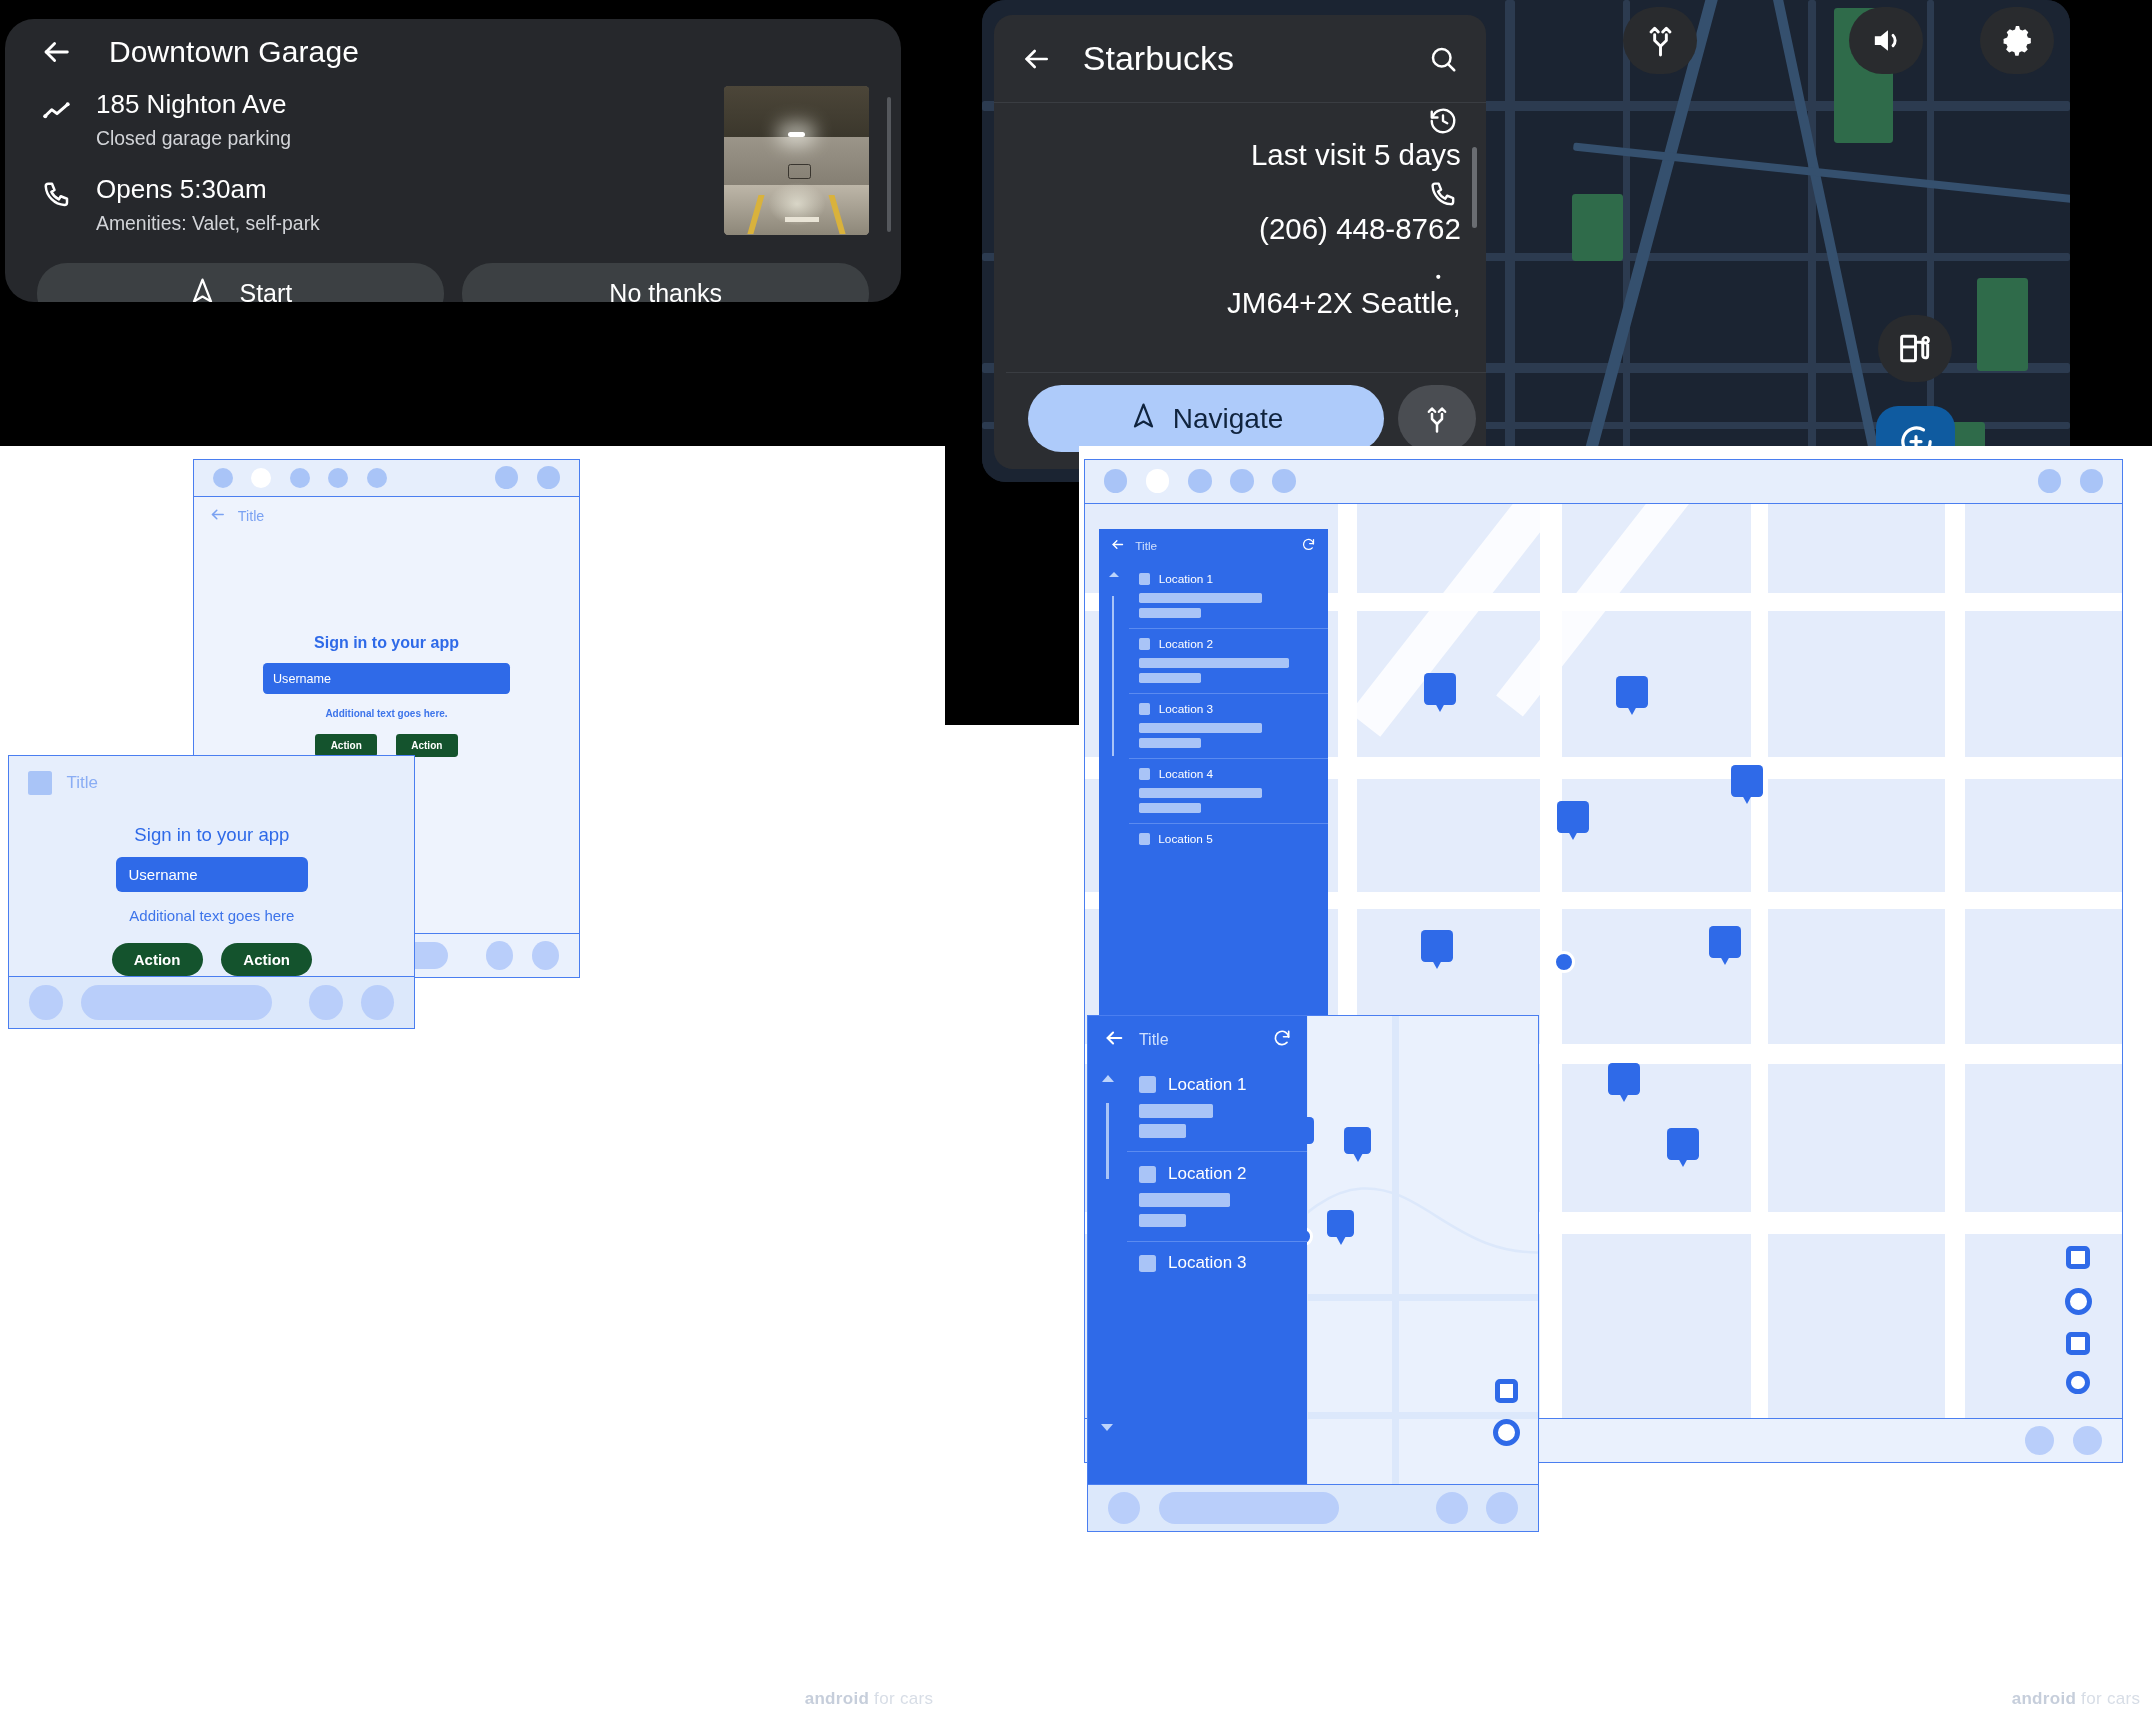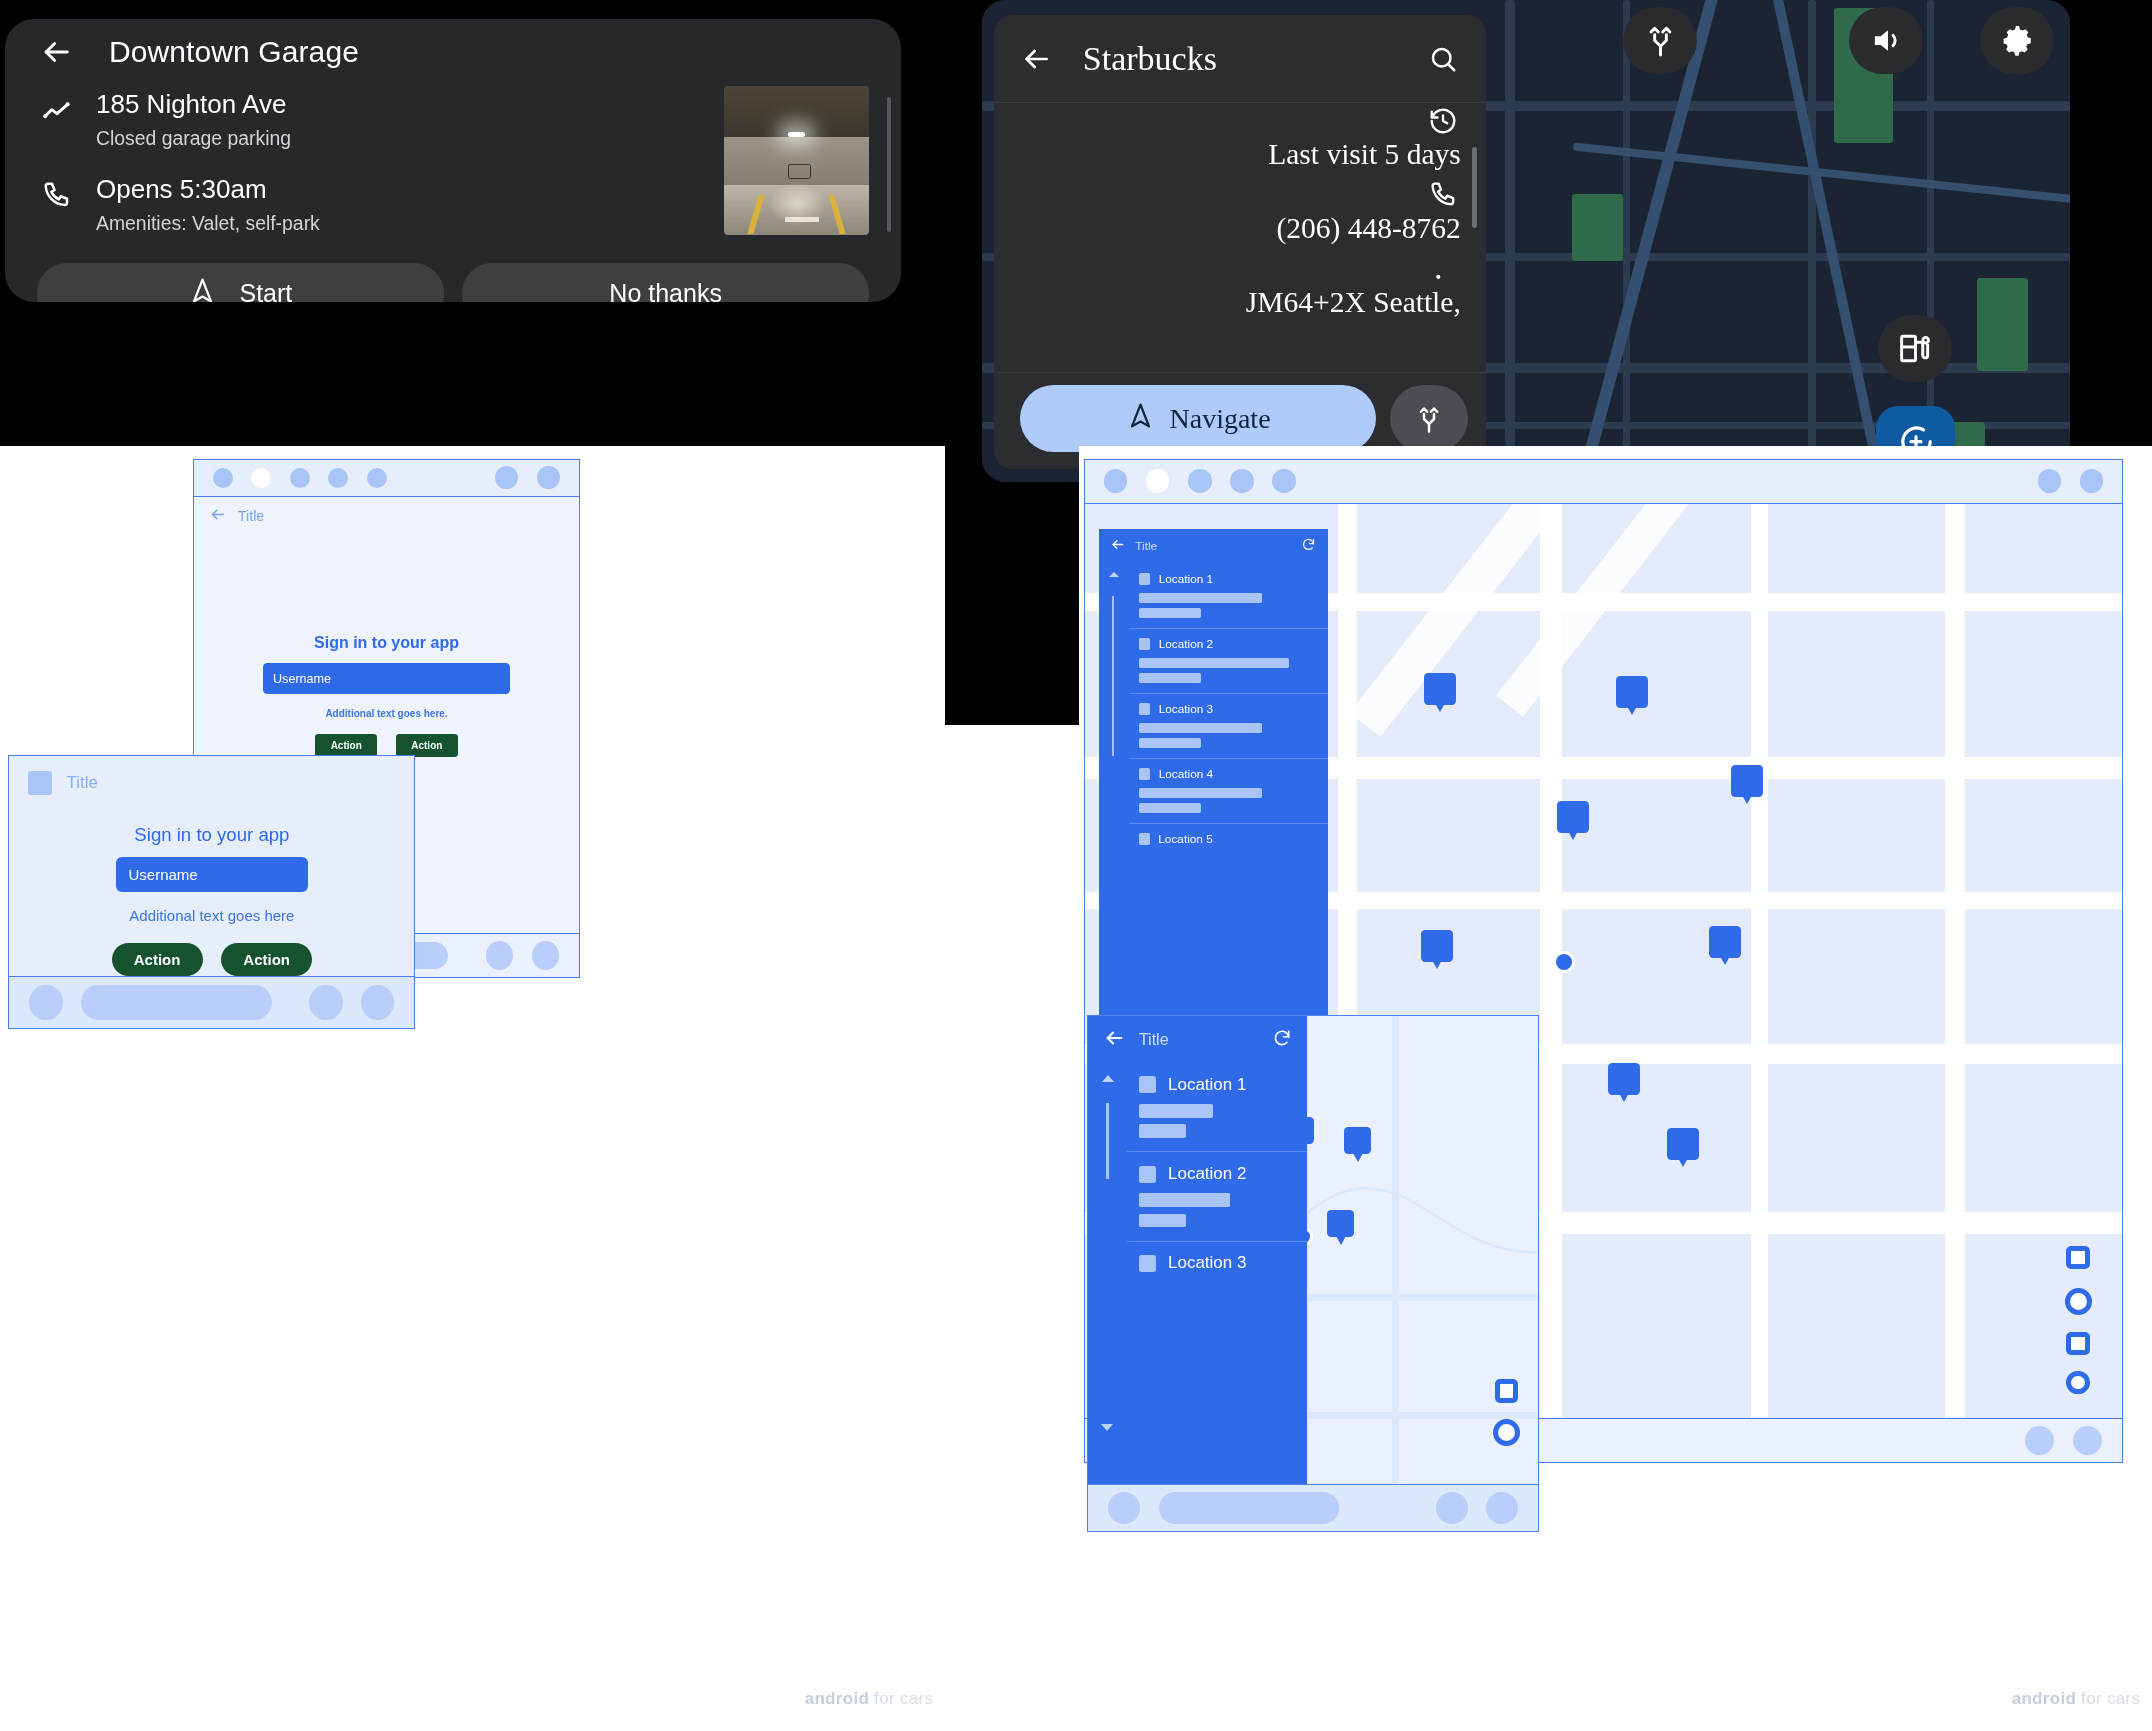--- a/index.html
+++ b/index.html
@@ -47,33 +47,33 @@
             font-size:25px; color:#ffffff; font-family:"Liberation Sans", sans-serif; }
 
   
   .nav-panel { position:absolute; left:982px; top:0px; width:1088px; height:482px; border-radius:23.6px; overflow:hidden;
                background:#1b2330; }
   .nav-map { position:absolute; inset:0; background:#1b2432; }
   .rd { position:absolute; background:#2c3b50; border-radius:2.5px; }
   .rd2 { position:absolute; background:#35506e; border-radius:2.5px; }
   .grn { position:absolute; background:#2f6b4a; border-radius:3.4px; }
 
-  .nav-sheet { position:absolute; left:11.8px; top:15px; width:492px; height:454px; background:#2b2d31; border-radius:18.6px; overflow:hidden;font-family:Liberation Serif, serif; }
+  .nav-sheet { position:absolute; left:11.8px; top:15px; width:492px; height:454px; background:#2b2d31; border-radius:18.6px; overflow:hidden; }
   .ns-search { display:flex; align-items:center; height:88px; padding:0 25px; border-bottom:0.8px solid #3a3d42;}
   .ns-back { width:35px; flex:0 0 35px; display:flex; align-items:center; justify-content:center;}
   .ns-q { flex:1; margin-left:29px; font-size:34px; color:#ffffff; }
   .ns-searchicon { width:35px; flex:0 0 35px; display:flex; align-items:center; justify-content:center;}
 
   .ns-list { padding:0 25px; }
   .ns-item { display:flex; align-items:flex-end; height:74px;flex-direction:column; }
   .ns-item-icon { width:35px; flex:0 0 35px; display:flex; align-items:center; justify-content:center;}
   .ns-item-text { margin-left:27px; font-size:29.5px; color:#ffffff; white-space:nowrap; }
   .ns-scroll { position:absolute; right:8.4px; top:132px; width:5px; height:81px; border-radius:2.5px; background:#6a6d72;}
 
-  .ns-footer { position:absolute; left:4px; bottom:0; width:100%; padding:11.8px 22px 17px 22px; background:#2b2d31; border-top:0.8px solid #3a3d42; display:flex; align-items:center; gap:13.5px;}
+  .ns-footer { position:absolute; left:12px; bottom:0; width:100%; padding:11.8px 22px 17px 22px; background:#2b2d31; border-top:0.8px solid #3a3d42; display:flex; align-items:center; gap:13.5px;}
   .ns-nav-btn { flex:1; height:67px; border-radius:34px; background:#aecbfa; display:flex; align-items:center; justify-content:center; gap:15px; font-size:28px; color:#10243e; }
   .ns-route-btn { width:78px; height:67px; border-radius:34px; background:#4a4d52; display:flex; align-items:center; justify-content:center;}
 
   .map-fab { position:absolute; background:#292b2e; display:flex; align-items:center; justify-content:center; }
   .fab-pill { width:74px; height:67px; border-radius:34px; }
   .fab-blue { background:#0f5ba0; border-radius:22px; width:79px; height:73px; }
   .panel-bl { position:absolute; left:0px; top:446px; width:945px; height:1285px; background:#ffffff; overflow:hidden;}
   .panel-br { position:absolute; left:1079px; top:446px; width:1073px; height:1285px; background:#ffffff; overflow:hidden;}
 
   

